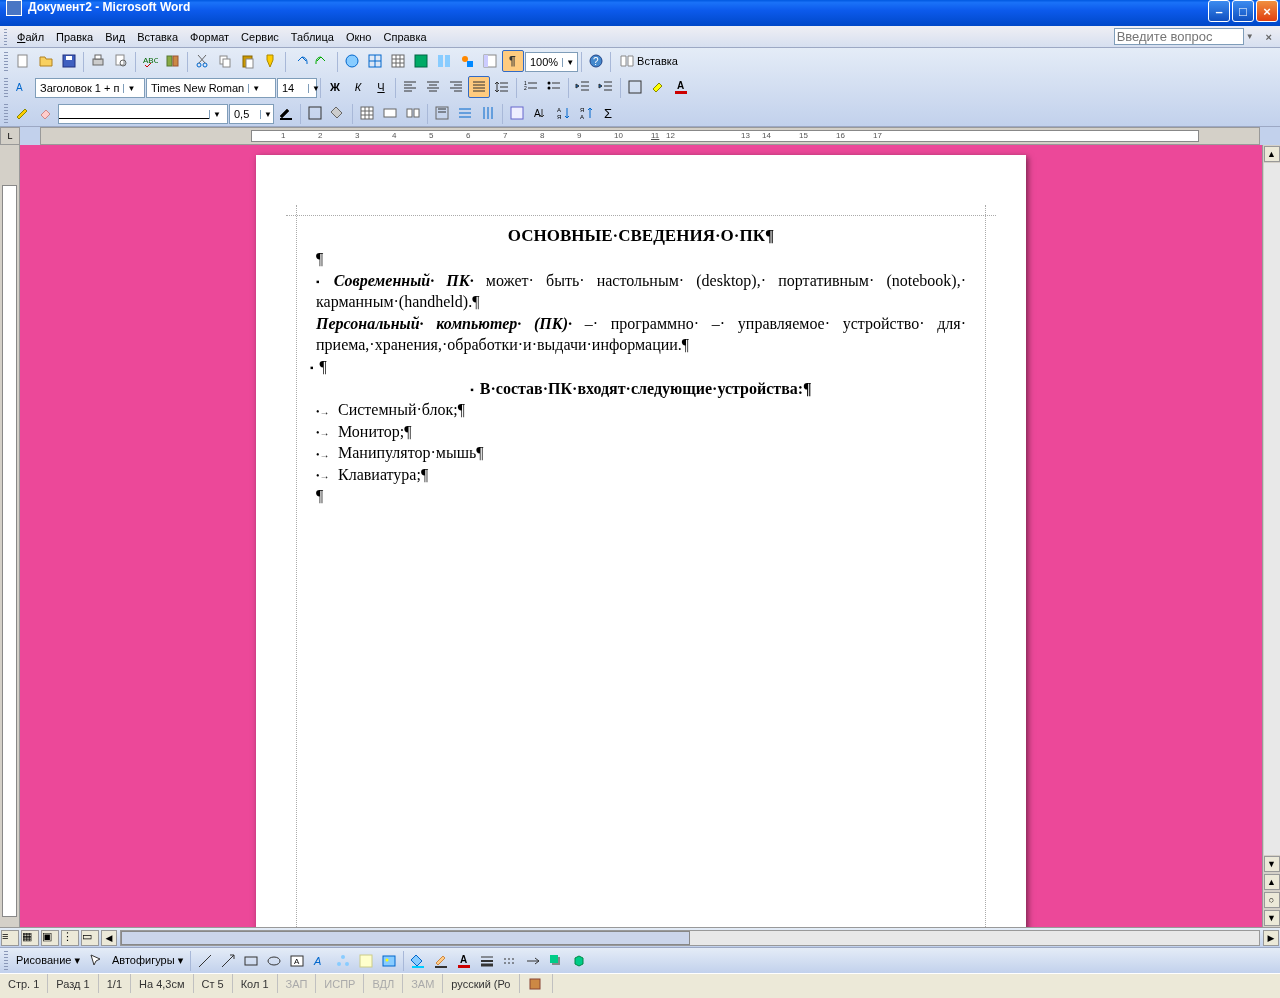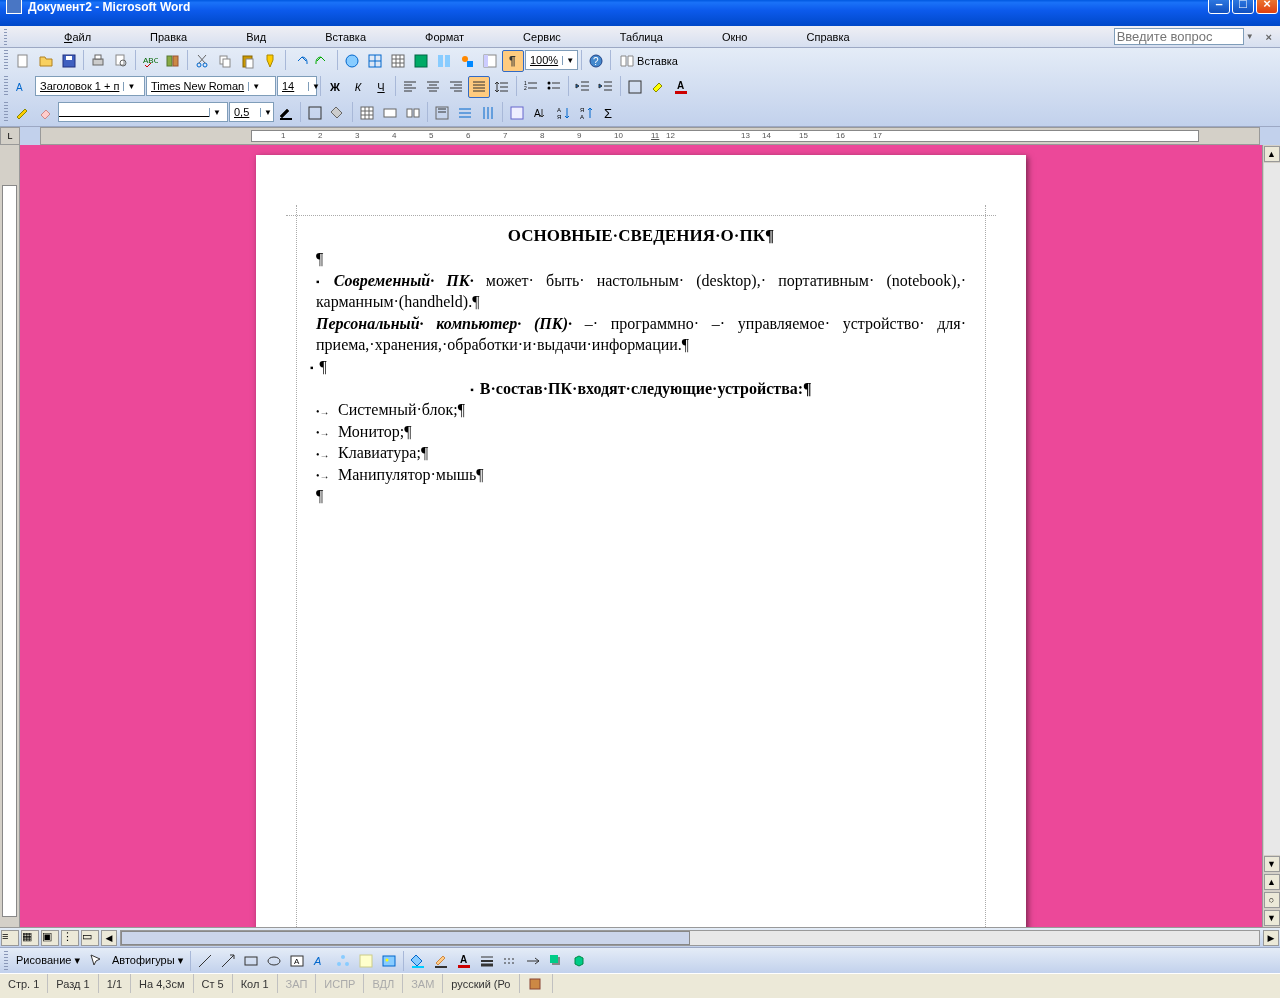--- a/index.html
+++ b/index.html
@@ -1,44 +1,44 @@
 <!DOCTYPE html>
 <html><head>
 <meta charset="utf-8">
 <style>
 * { margin: 0; padding: 0; box-sizing: border-box; }
 body { font-family: Tahoma, sans-serif; font-size: 11px; background: #ece9d8; width: 1280px; height: 998px; overflow: hidden; }
 
 
-.titlebar { height: 26px; background: linear-gradient(to bottom, #0058e0 0%, #1a72f8 10%, #0c5aec 40%, #0048c8 100%); display: flex; align-items: flex-end; padding: 12px 2px; color: white; }
+.titlebar { height: 26px; background: linear-gradient(to bottom, #0058e0 0%, #1a72f8 10%, #0c5aec 40%, #0048c8 100%); display: flex; align-items: flex-start; padding: 0 2px; color: white; }
 .titlebar-icon { width: 16px; height: 16px; margin: 0 4px; background: #4976c4; border: 1px solid #fff; display:inline-block; }
 .titlebar-text { font-weight: bold; font-size: 12px; flex: 1; padding-left: 2px; }
 .winbtns { display: flex; gap: 2px; }
 .winbtn { width: 22px; height: 22px; border-radius: 3px; display: flex; align-items: center; justify-content: center; font-weight: bold; font-size: 13px; color: white; }
 .winbtn.min, .winbtn.max { background: linear-gradient(to bottom, #3c8cf0, #1050c0); border: 1px solid #fff; }
 .winbtn.cls { background: linear-gradient(to bottom, #f09040, #e04010); border: 1px solid #fff; }
 
 
 .menubar { height: 22px; background: linear-gradient(to bottom, #efeff4 0%, #d6dff0 100%); border-bottom: 1px solid #9ca8c4; display: flex; align-items: center; padding: 0 4px; }
 .menubar .handle { width: 3px; height: 16px; background: repeating-linear-gradient(to bottom, #8a98b8 0 1px, transparent 1px 3px); margin-right: 4px; }
-.menuitem { padding: 2px 6px; cursor: default; margin-left: 47px; }
+.menuitem { padding: 2px 6px; cursor: default; }
 .menuitem u { text-decoration: underline; }
 .questionbox { margin-left: auto; }
 .questionbox input { width: 130px; height: 17px; font-size: 13px; border: 1px solid #7f9db9; padding: 0 2px; }
 .doc-close { margin-left: 6px; padding: 0 4px; font-weight: bold; color: #666; }
 
 
 .toolbars { background: linear-gradient(to bottom, #e4ecf7 0%, #c2d1ec 100%); border-bottom: 1px solid #9ca8c4; }
-.toolbar { height: 26px; display: flex; align-items: flex-start; padding: 2px 4px; gap: 1px; }
+.toolbar { height: 26px; display: flex; align-items: flex-end; padding: 2px 4px; gap: 1px; }
 .tbhandle { width: 4px; height: 20px; background: repeating-linear-gradient(to bottom, #8a98b8 0 1px, transparent 1px 3px); margin-right: 3px; }
 .tbbtn { width: 22px; height: 22px; display: flex; align-items: center; justify-content: center; border: 1px solid transparent; border-radius: 2px; }
 .tbbtn.active { border-color: #316ac5; background: #ffcb7f; }
 .tbsep { width: 1px; height: 20px; background: #a8b8d8; margin: 0 2px; }
 .tbdrop { display: flex; align-items: center; border: 1px solid #7f9db9; background: white; height: 20px; font-size: 11px; }
-.tbdrop .val { padding: 0 4px; min-width: 30px; text-decoration: underline; }
+.tbdrop .val { padding: 0 4px; min-width: 30px; }
 .tbdrop .arrow { border-left: 1px solid #7f9db9; padding: 0 3px; font-size: 8px; }
 .tbtext { padding: 0 4px; font-size: 11px; }
 
 
 .ic { width: 16px; height: 16px; display: inline-block; }
 .ic svg { width: 16px; height: 16px; }
 
 
 .ruler-h { height: 18px; background: #d4d0c8; border: 1px solid #999; position: relative; margin: 0 20px 0 20px; }
 .ruler-h::before { content: ''; position: absolute; left: 210px; right: 60px; top: 2px; bottom: 2px; background: white; border: 1px solid #888; }
@@ -497,22 +497,22 @@
         <div class="guidev1"></div>
         <div class="guidev2"></div>
       <div class="doc-title">ОСНОВНЫЕ·СВЕДЕНИЯ·О·ПК¶</div>
       <div>¶</div>
       <div class="para bullet-row"><b><i>Современный· ПК·</i></b><span> может· быть· настольным· (desktop),· портативным· (notebook),· карманным·(handheld).¶</span></div>
       <div class="para"><b><i>Персональный· компьютер· (ПК)·</i></b><span> –· программно· –· управляемое· устройство· для· приема,·хранения,·обработки·и·выдачи·информации.¶</span></div>
       <div class="bullet-row" style="margin-left:-6px">¶</div>
       <div class="sectionhead bullet-row" style="text-align:center"><span>В·состав·ПК·входят·следующие·устройства:¶</span></div>
       <div class="bullet-row list-row"><span>Системный·блок;¶</span></div>
       <div class="bullet-row list-row"><span>Монитор;¶</span></div>
+      <div class="bullet-row list-row"><span>Манипулятор·мышь¶</span></div>
       <div class="bullet-row list-row"><span>Клавиатура;¶</span></div>
-      <div class="bullet-row list-row"><span>Манипулятор·мышь¶</span></div>
       <div>¶</div>
     </div>
   </div>
   <div class="vscroll">
     <div class="scrbtn">▲</div>
     <div class="scrtrack"></div>
     <div class="scrbtn">▼</div>
     <div class="scrbtn">▲</div>
     <div class="scrbtn">○</div>
     <div class="scrbtn">▼</div>

